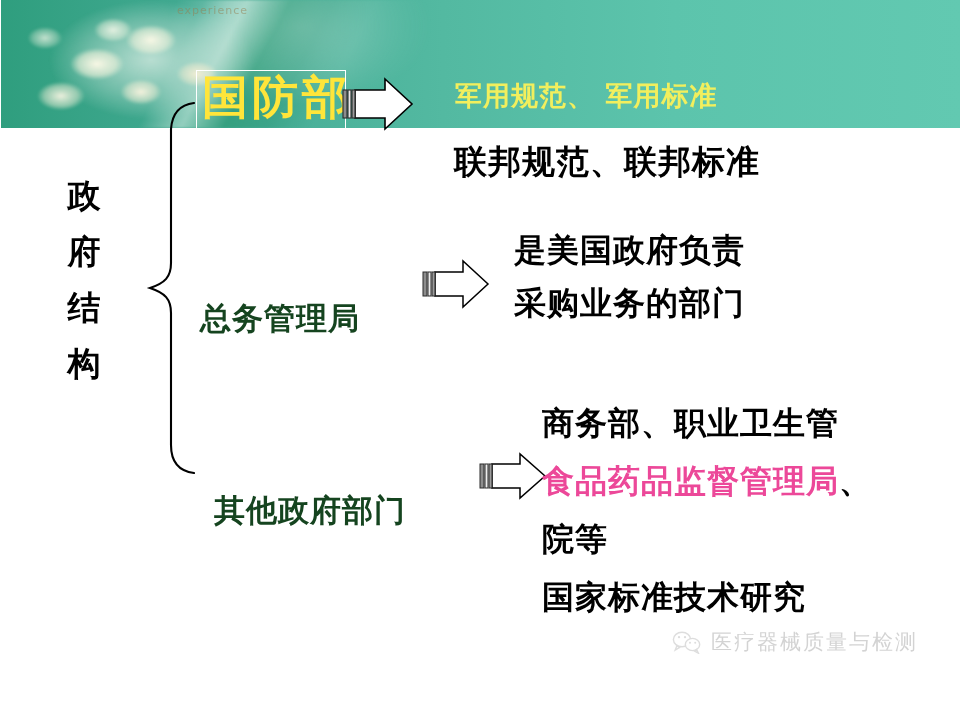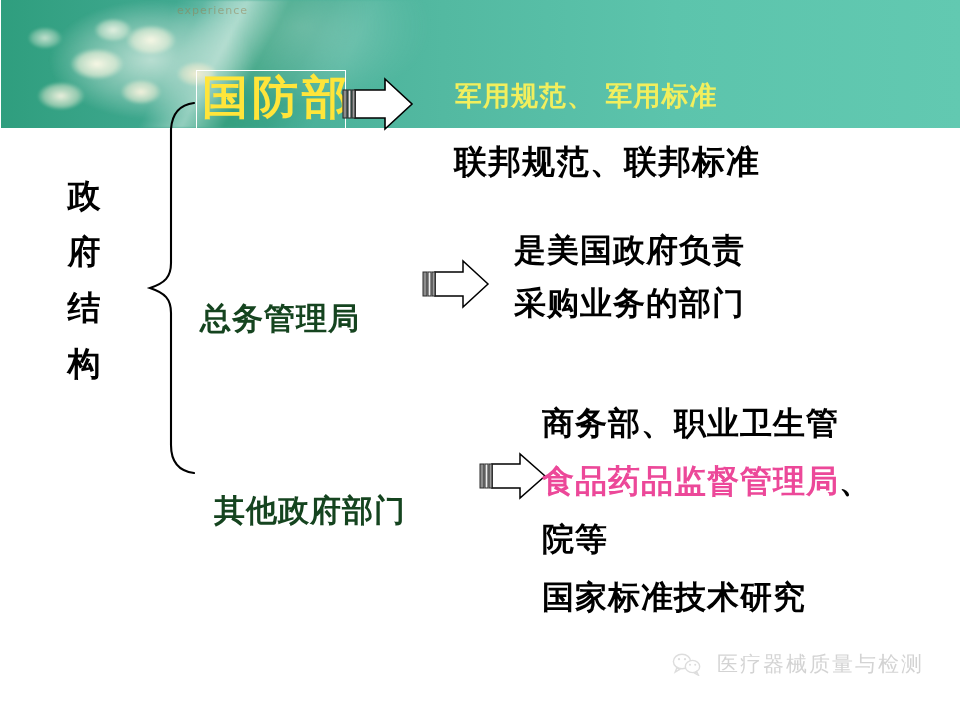--- a/index.html
+++ b/index.html
@@ -167,24 +167,24 @@
     line-height: 58px;
     letter-spacing: 1px;
   }
   #other-desc div { white-space: nowrap; }
   .red-text { color: #ec4899; }
 
   
   #watermark {
     position: absolute;
     left: 672px;
-    top: 650px;
+    top: 628px;
     display: flex;
     align-items: center;
-    gap: 15px;
+    gap: 9px;
     opacity: .62;
   }
   #watermark-text {
     font-family: "DejaVu Sans", "Liberation Sans", sans-serif;
     font-size: 21px;
     color: #b9b9b9;
     letter-spacing: 2px;
     white-space: nowrap;
   }
 </style>

